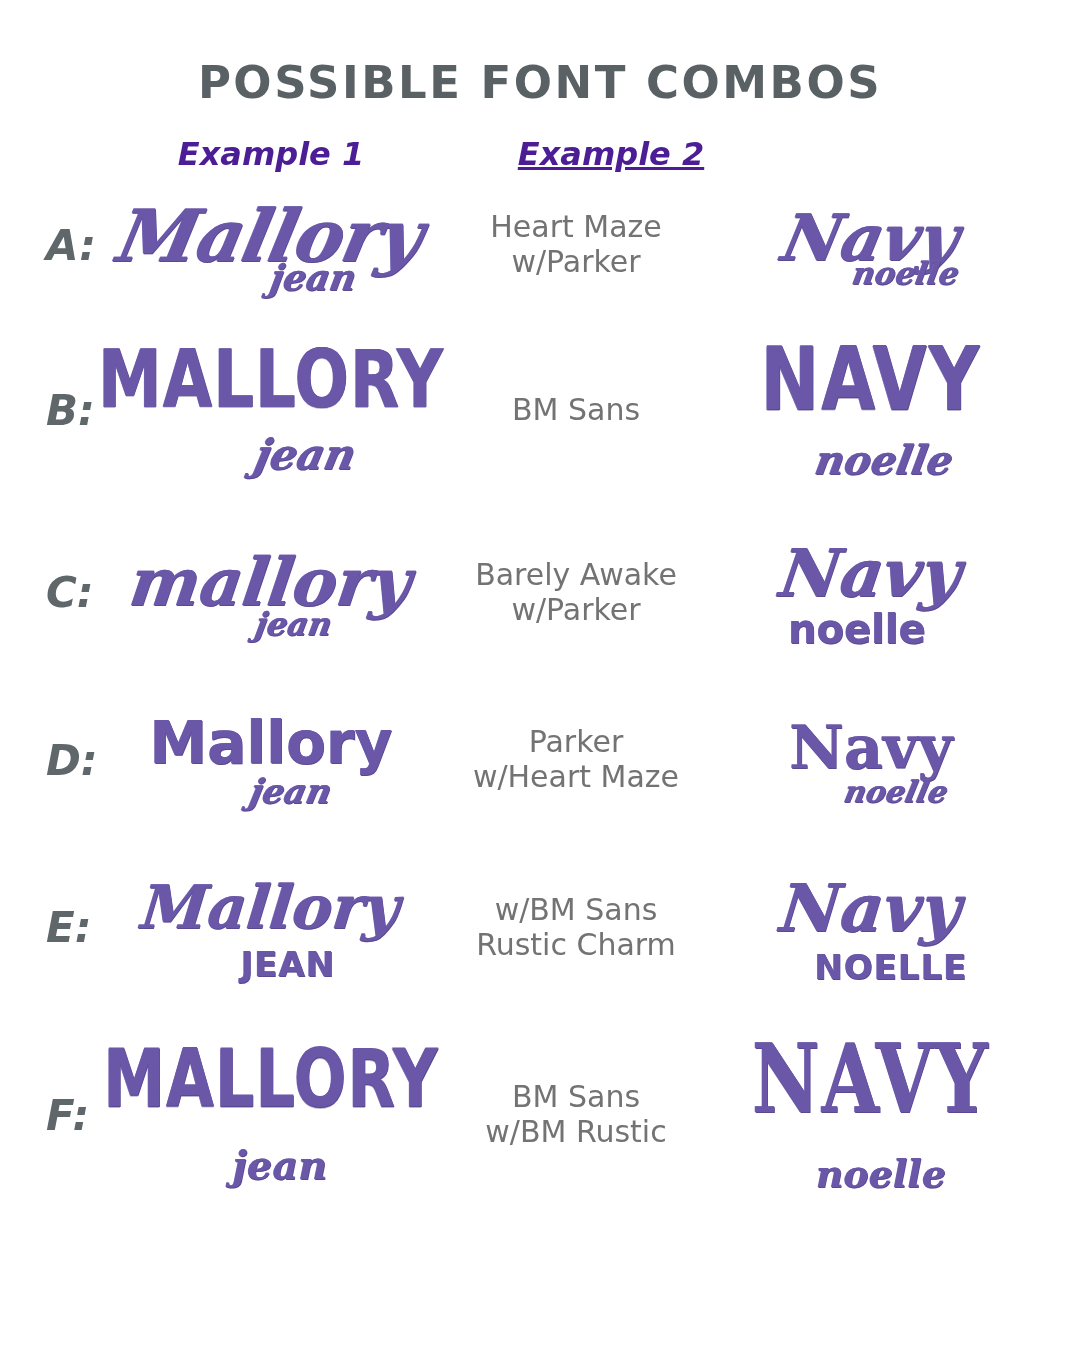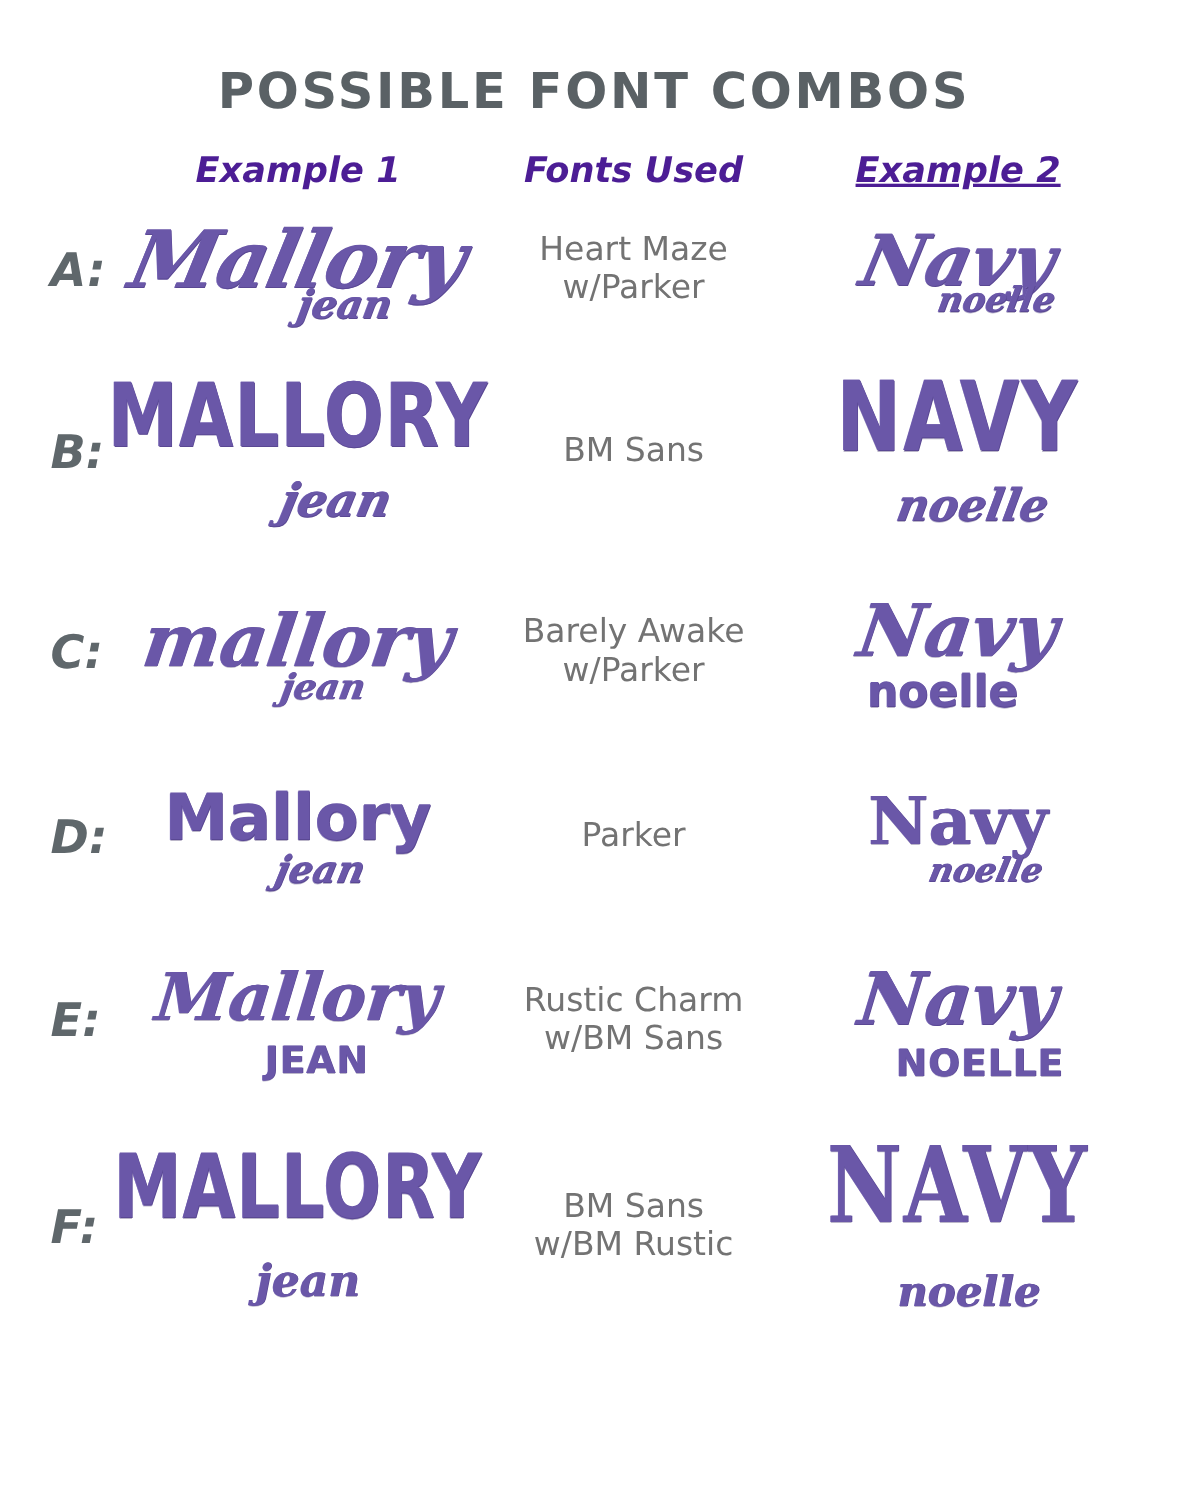--- a/index.html
+++ b/index.html
@@ -166,21 +166,20 @@
 </head>
 <body>
 
 <div class="page">
 
   <div class="title">POSSIBLE FONT COMBOS</div>
 
   <div class="col-headers">
     <div class="spacer-letter"></div>
     <div class="col-head col-ex1">Example 1</div>
-    <div class="col-head col-fonts">Fonts Used</div>
     <div class="col-head col-ex2">Example 2</div>
   </div>
 
   <div class="rows">
 
     <div class="row rowA">
       <div class="letter">A:</div>
       <div class="cell-ex">
         <span class="stitch script a-main">Mallory</span>
         <span class="stitch script a-sub">jean</span>
@@ -227,36 +226,37 @@
     </div>
 
     <div class="row rowD">
       <div class="letter">D:</div>
       <div class="cell-ex">
         <span class="stitch blockfont d-main">Mallory</span>
         <span class="stitch script d-sub">jean</span>
       </div>
       <div class="fonts">
         <div>Parker</div>
+        <div>w/Heart Maze</div>
       </div>
       <div class="cell-ex right">
         <span class="stitch serifblock d-main2">Navy</span>
         <span class="stitch script d-sub2">noelle</span>
       </div>
     </div>
 
     <div class="row rowE">
       <div class="letter">E:</div>
       <div class="cell-ex">
         <span class="stitch script e-main">Mallory</span>
         <span class="stitch blockfont e-sub">JEAN</span>
       </div>
       <div class="fonts">
+        <div>w/BM Sans</div>
         <div>Rustic Charm</div>
-        <div>w/BM Sans</div>
       </div>
       <div class="cell-ex right">
         <span class="stitch script e-main2">Navy</span>
         <span class="stitch blockfont e-sub2">NOELLE</span>
       </div>
     </div>
 
     <div class="row rowF">
       <div class="letter">F:</div>
       <div class="cell-ex">

